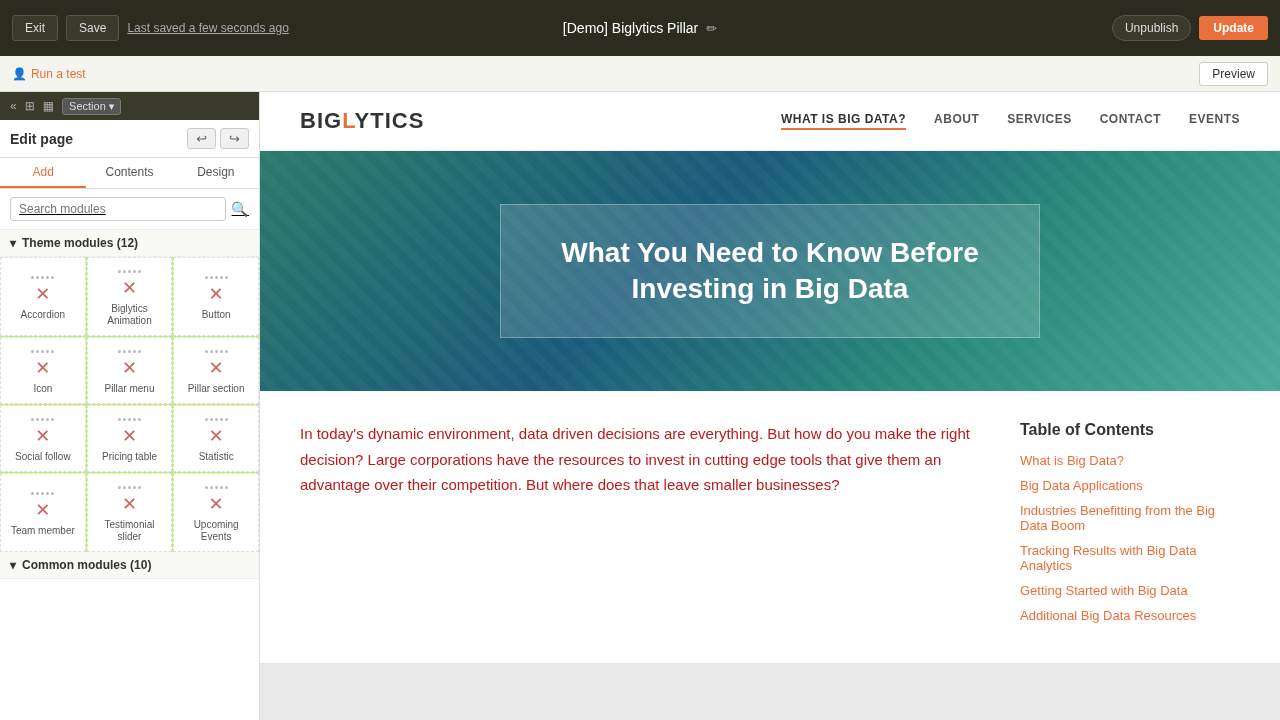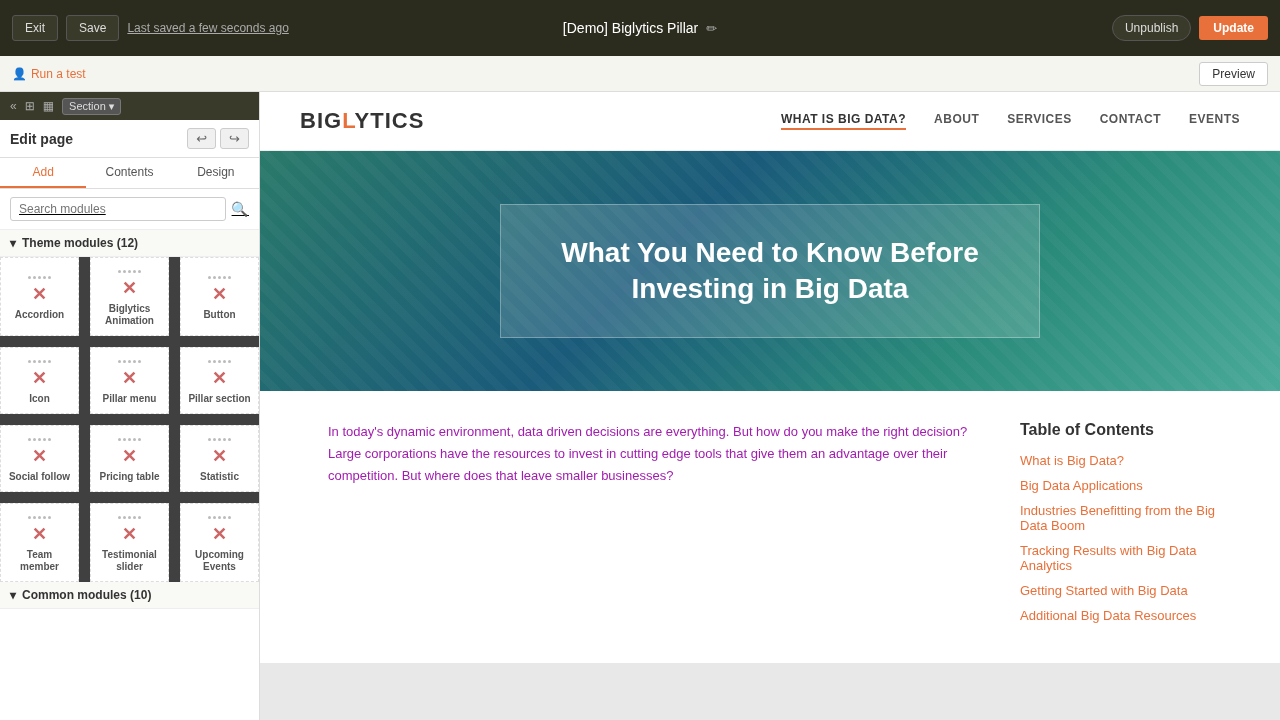--- a/index.html
+++ b/index.html
@@ -224,24 +224,23 @@
       font-size: 12px;
       font-weight: bold;
       color: #333;
       cursor: pointer;
       background: #f9f9f5;
       border-bottom: 1px solid #eee;
     }
     .modules-grid {
       display: grid;
       grid-template-columns: repeat(3, 1fr);
-      gap: 11px;
-      background: #404040;
+      gap: 1px;
+      background: #bef264;
       padding: 0;
-      font-weight: bold;
     }
     .module-item {
       background: #fff;
       display: flex;
       flex-direction: column;
       align-items: center;
       justify-content: center;
       padding: 12px 6px 8px;
       cursor: pointer;
       text-align: center;
@@ -349,24 +348,23 @@
     
     .body-content {
       display: flex;
       gap: 40px;
       padding: 30px 40px;
     }
     .body-main {
       flex: 1;
     }
     .body-intro {
-      font-size: 13px;
-      color: #a21caf;
+      font-size: 15px;
+      color: #b91c1c;
       line-height: 1.7;
-      margin-left: 28px;
     }
     .toc-sidebar {
       width: 220px;
       flex-shrink: 0;
     }
     .toc-title {
       font-size: 16px;
       font-weight: bold;
       color: #333;
       margin-bottom: 14px;

